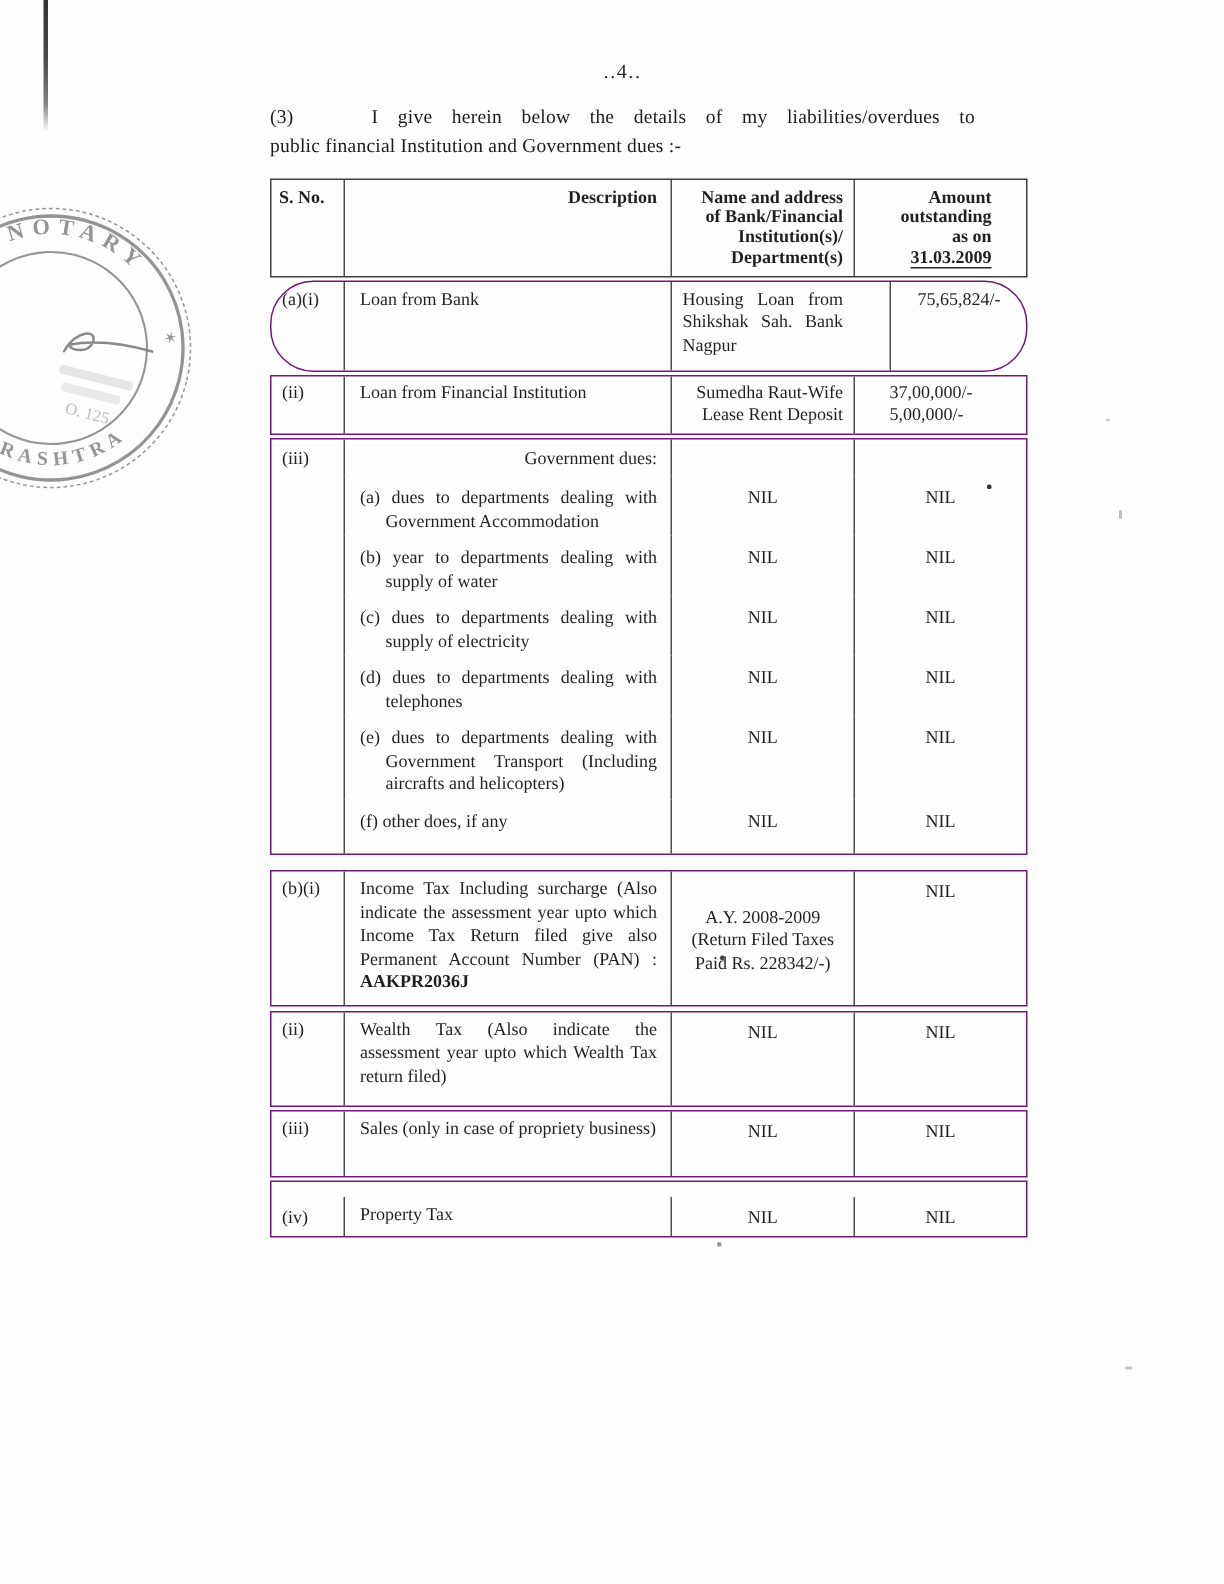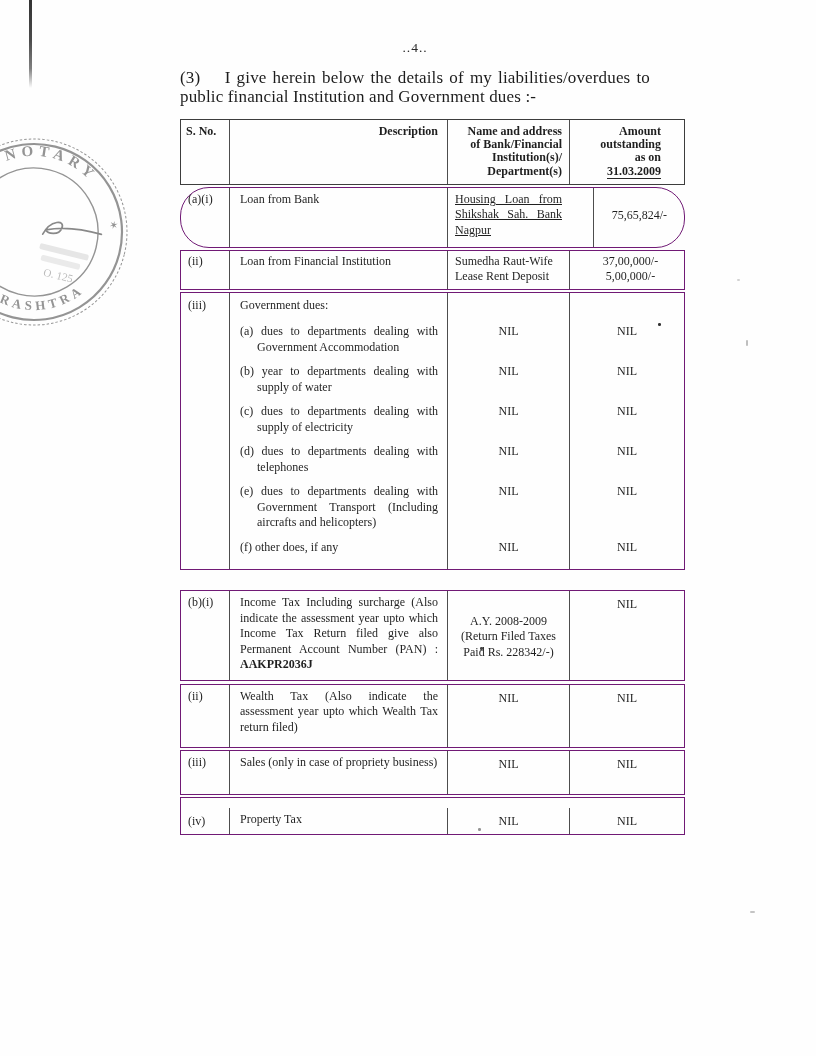--- a/index.html
+++ b/index.html
@@ -14,44 +14,44 @@
     background:linear-gradient(to bottom,#0e0e0e 0%,#2b2b2b 45%,#6a6a6a 78%,rgba(255,255,255,0) 100%);
     opacity:.85;
   }
 
   
   .stamp { position:absolute; left:-73px; top:131px; }
 
   
   .content { position:absolute; left:180px; top:40px; width:505px; }
   .page-number { width:470px; text-align:center; font-size:13.5px; letter-spacing:1px; color:#2a2a2a; }
-  .intro { margin-top:12px; width:470px; font-size:17px; line-height:19px; letter-spacing:.15px; color:#1c1c1c; }
+  .intro { margin-top:12px; width:470px; font-size:13px; line-height:19px; letter-spacing:.15px; color:#1c1c1c; }
   .intro .l1 { white-space:nowrap; text-align-last:justify; }
 
   
   .tbl { margin-top:13px; width:505px; font-size:12px; line-height:15.5px; }
   .trow { display:flex; border:1px solid #701a75; margin-top:2px; }
   .trow.thead { margin-top:0; border-color:#3d3d3d; }
   .c { box-sizing:border-box; }
   .c1 { width:48px; padding:4px 3px 4px 7px; flex:none; }
   .c2 { width:218px; border-left:1px solid #4d4d4d; padding:4px 9px 6px 10px; text-align:justify; flex:none; }
   .c3 { width:122px; border-left:1px solid #4d4d4d; padding:4px 7px; flex:none; position:relative; }
   .c4 { flex:1; border-left:1px solid #4d4d4d; padding:4px 23px; }
   .thead .c { font-weight:bold; text-align:right; line-height:13.2px; padding-top:5px; padding-bottom:5px; }
   .thead .c1 { text-align:left; padding-left:5px; }
   .pre { white-space:pre-line; }
   .u { display:inline-block; border-bottom:1.4px solid #262626; }
   .nil { text-align:center; padding-top:6px; }
 
   .r-ai { min-height:59px;border-radius:29px; }
-  .r-ai .c4 { display:flex; align-items:center; justify-content:flex-end; text-align:right; padding:4px 17px 8px 4px;margin-left:24px; }
-  .r-ai .c3 { text-align:justify;text-decoration:underline; }
+  .r-ai .c4 { display:flex; align-items:flex-start; justify-content:flex-end; text-align:right; padding:4px 17px 8px 4px;margin-left:24px; }
+  .r-ai .c3 { text-align:justify; }
   .r-aii { min-height:33px; }
-  .r-aii .c4 { text-align:center; padding-right:16px; padding-top:3px; }
-  .r-aii .c3 { padding-top:3px; }
+  .r-aii .c4 { text-align:left; padding-right:16px; padding-top:3px; }
+  .r-aii .c3 { padding-top:3px;text-align:right; }
   .r-aii .c2, .r-aii .c1 { padding-top:3px; }
 
   .r-aiii { flex-direction:column; padding:0; }
   .gov-sub { display:flex; }
   .gov-sub .c1 { padding-top:5px; }
   .gov-sub .c2 { padding-top:5px; padding-bottom:2px; min-height:22px; }
   .gov-sub .c3, .gov-sub .c4 { padding-top:5px; }
   .gov-sub.item .c2, .gov-sub.item .c3, .gov-sub.item .c4 { padding-top:7px; }
   .gov-sub:last-child .c2 { padding-bottom:14px; }
   .gov-label { padding-left:17px; text-indent:-17px; text-align:justify; }
@@ -140,21 +140,21 @@
         <div class="c c1">(ii)</div>
         <div class="c c2">Loan from Financial Institution</div>
         <div class="c c3">Sumedha Raut-Wife Lease Rent Deposit</div>
         <div class="c c4 pre">37,00,000/-
 5,00,000/-</div>
       </div>
 
       <div class="trow r-aiii">
         <div class="gov-sub">
           <div class="c c1">(iii)</div>
-          <div class="c c2" style="text-align:left">Government dues:</div>
+          <div class="c c2" style="text-align:right">Government dues:</div>
           <div class="c c3"></div>
           <div class="c c4"></div>
         </div>
 
         <div class="gov-sub item">
           <div class="c c1"></div>
           <div class="c c2">
               <div class="gov-label">(a) dues to departments dealing with Government Accommodation</div>
             </div>
           <div class="c c3">NIL</div>
@@ -200,21 +200,21 @@
         <div class="gov-sub item">
           <div class="c c1"></div>
           <div class="c c2">
               <div class="gov-label">(f) other does, if any</div>
             </div>
           <div class="c c3">NIL</div>
           <div class="c c4">NIL</div>
         </div>
       </div>
 
-      <div class="trow r-bi" style="margin-top:20px">
+      <div class="trow r-bi" style="margin-top:10px">
         <div class="c c1">(b)(i)</div>
         <div class="c c2">
           <span>Income Tax Including surcharge (Also indicate the assessment year upto which Income Tax Return filed give also Permanent Account Number (PAN) : </span><span class="bold">AAKPR2036J</span>
         </div>
         <div class="c c3 pre">
           <span>A.Y. 2008-2009
 (Return Filed Taxes
 Paid Rs. 228342/-)</span>
           <span class="dotb"></span>
         </div>

